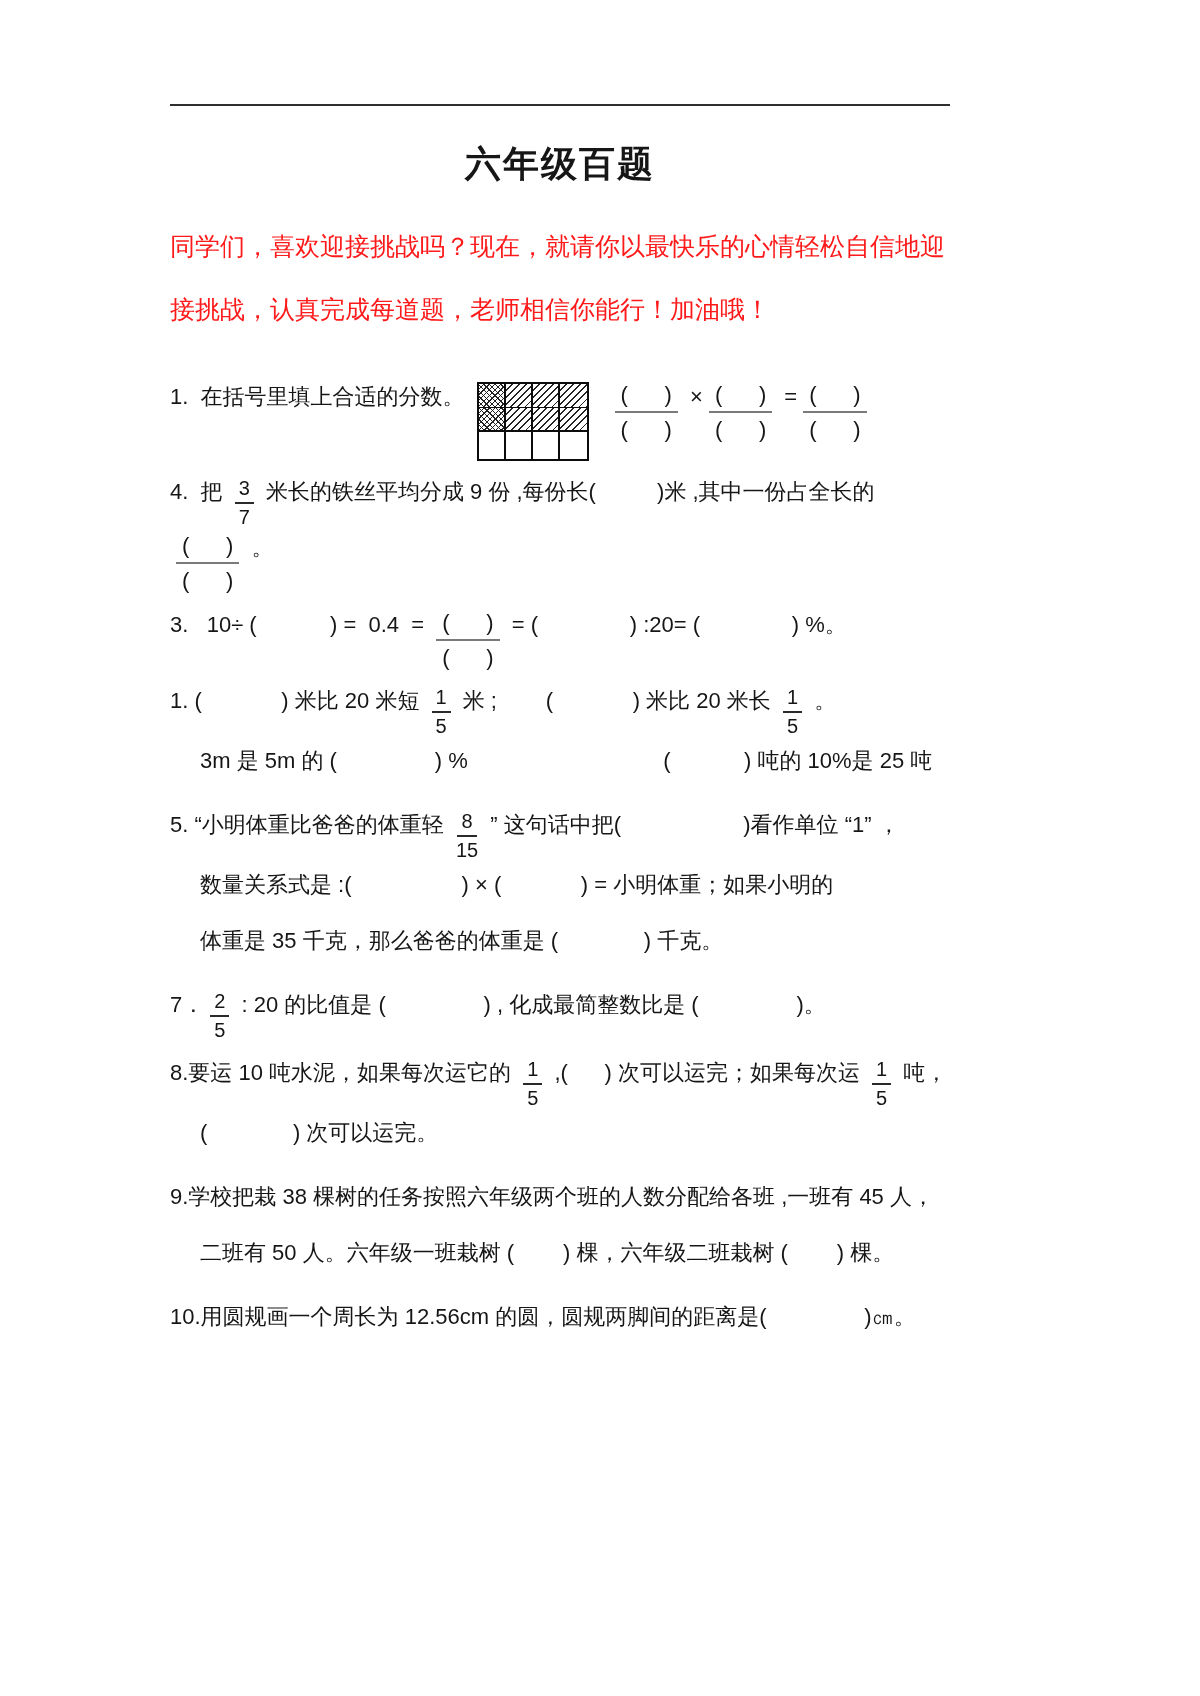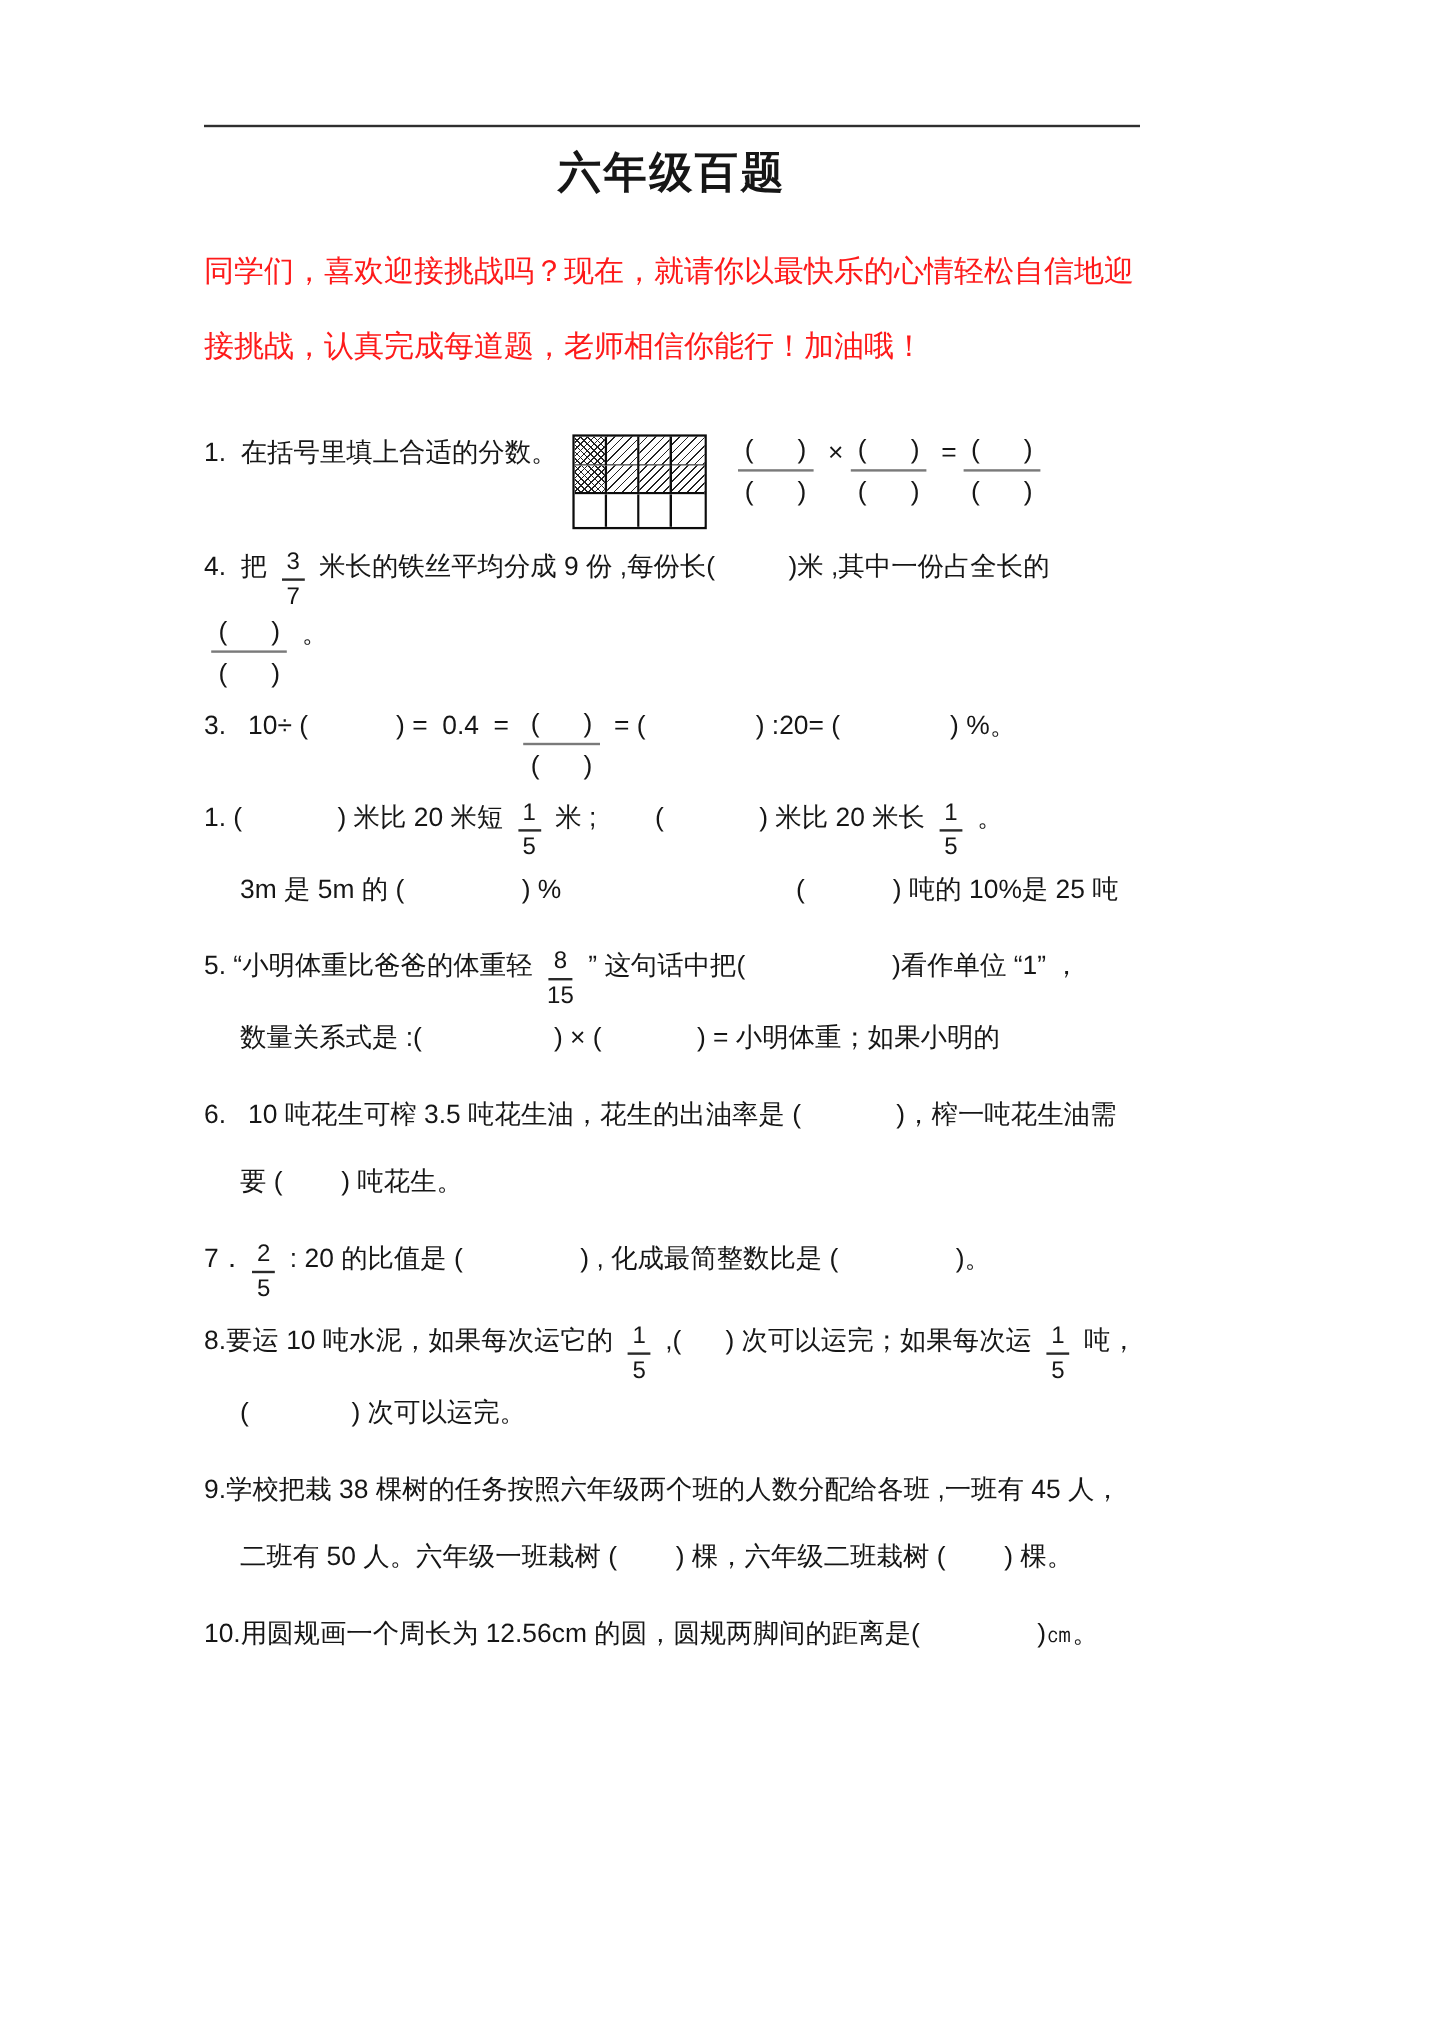--- a/index.html
+++ b/index.html
@@ -12,21 +12,21 @@
     background:#fff;
     font-family:"Liberation Sans", sans-serif;
     color:var(--ink,#161616);
   }
   .top-rule{
     height:2px;
     width:100%;
     background:var(--rule,#2f2f2f);
   }
   .page-title{
-    margin-top:14px;
+    margin-top:34px;
     text-align:center;
     font-size:36px;
     font-weight:bold;
     letter-spacing:2px;
     color:var(--ink,#161616);
   }
   .intro{
     margin-top:26px;
     font-size:25px;
     line-height:2.5;
@@ -183,27 +183,22 @@
           <span class="q-text">5. “小明体重比爸爸的体重轻 </span>
           <span class="frac">
             <span class="num">8</span>
             <span class="den">15</span>
           </span>
           <span class="q-text"> ” 这句话中把(                    )看作单位 “1” ，</span>
         </div>
         <div class="q-line indent">
           <span class="q-text">数量关系式是 :(                  ) × (             ) = 小明体重；如果小明的</span>
         </div>
-      </div>
-      <div class="question">
-        <div class="q-line">
-          <span class="q-text">6.   10 吨花生可榨 3.5 吨花生油，花生的出油率是 (             )，榨一吨花生油需</span>
-        </div>
-        <div class="q-line indent">
-          <span class="q-text">要 (        ) 吨花生。</span>
+        <div class="q-line indent">
+          <span class="q-text">体重是 35 千克，那么爸爸的体重是 (              ) 千克。</span>
         </div>
       </div>
       <div class="question">
         <div class="q-line">
           <span class="q-text">7．</span>
           <span class="frac">
             <span class="num">2</span>
             <span class="den">5</span>
           </span>
           <span class="q-text"> : 20 的比值是 (                ) , 化成最简整数比是 (                )。</span>

